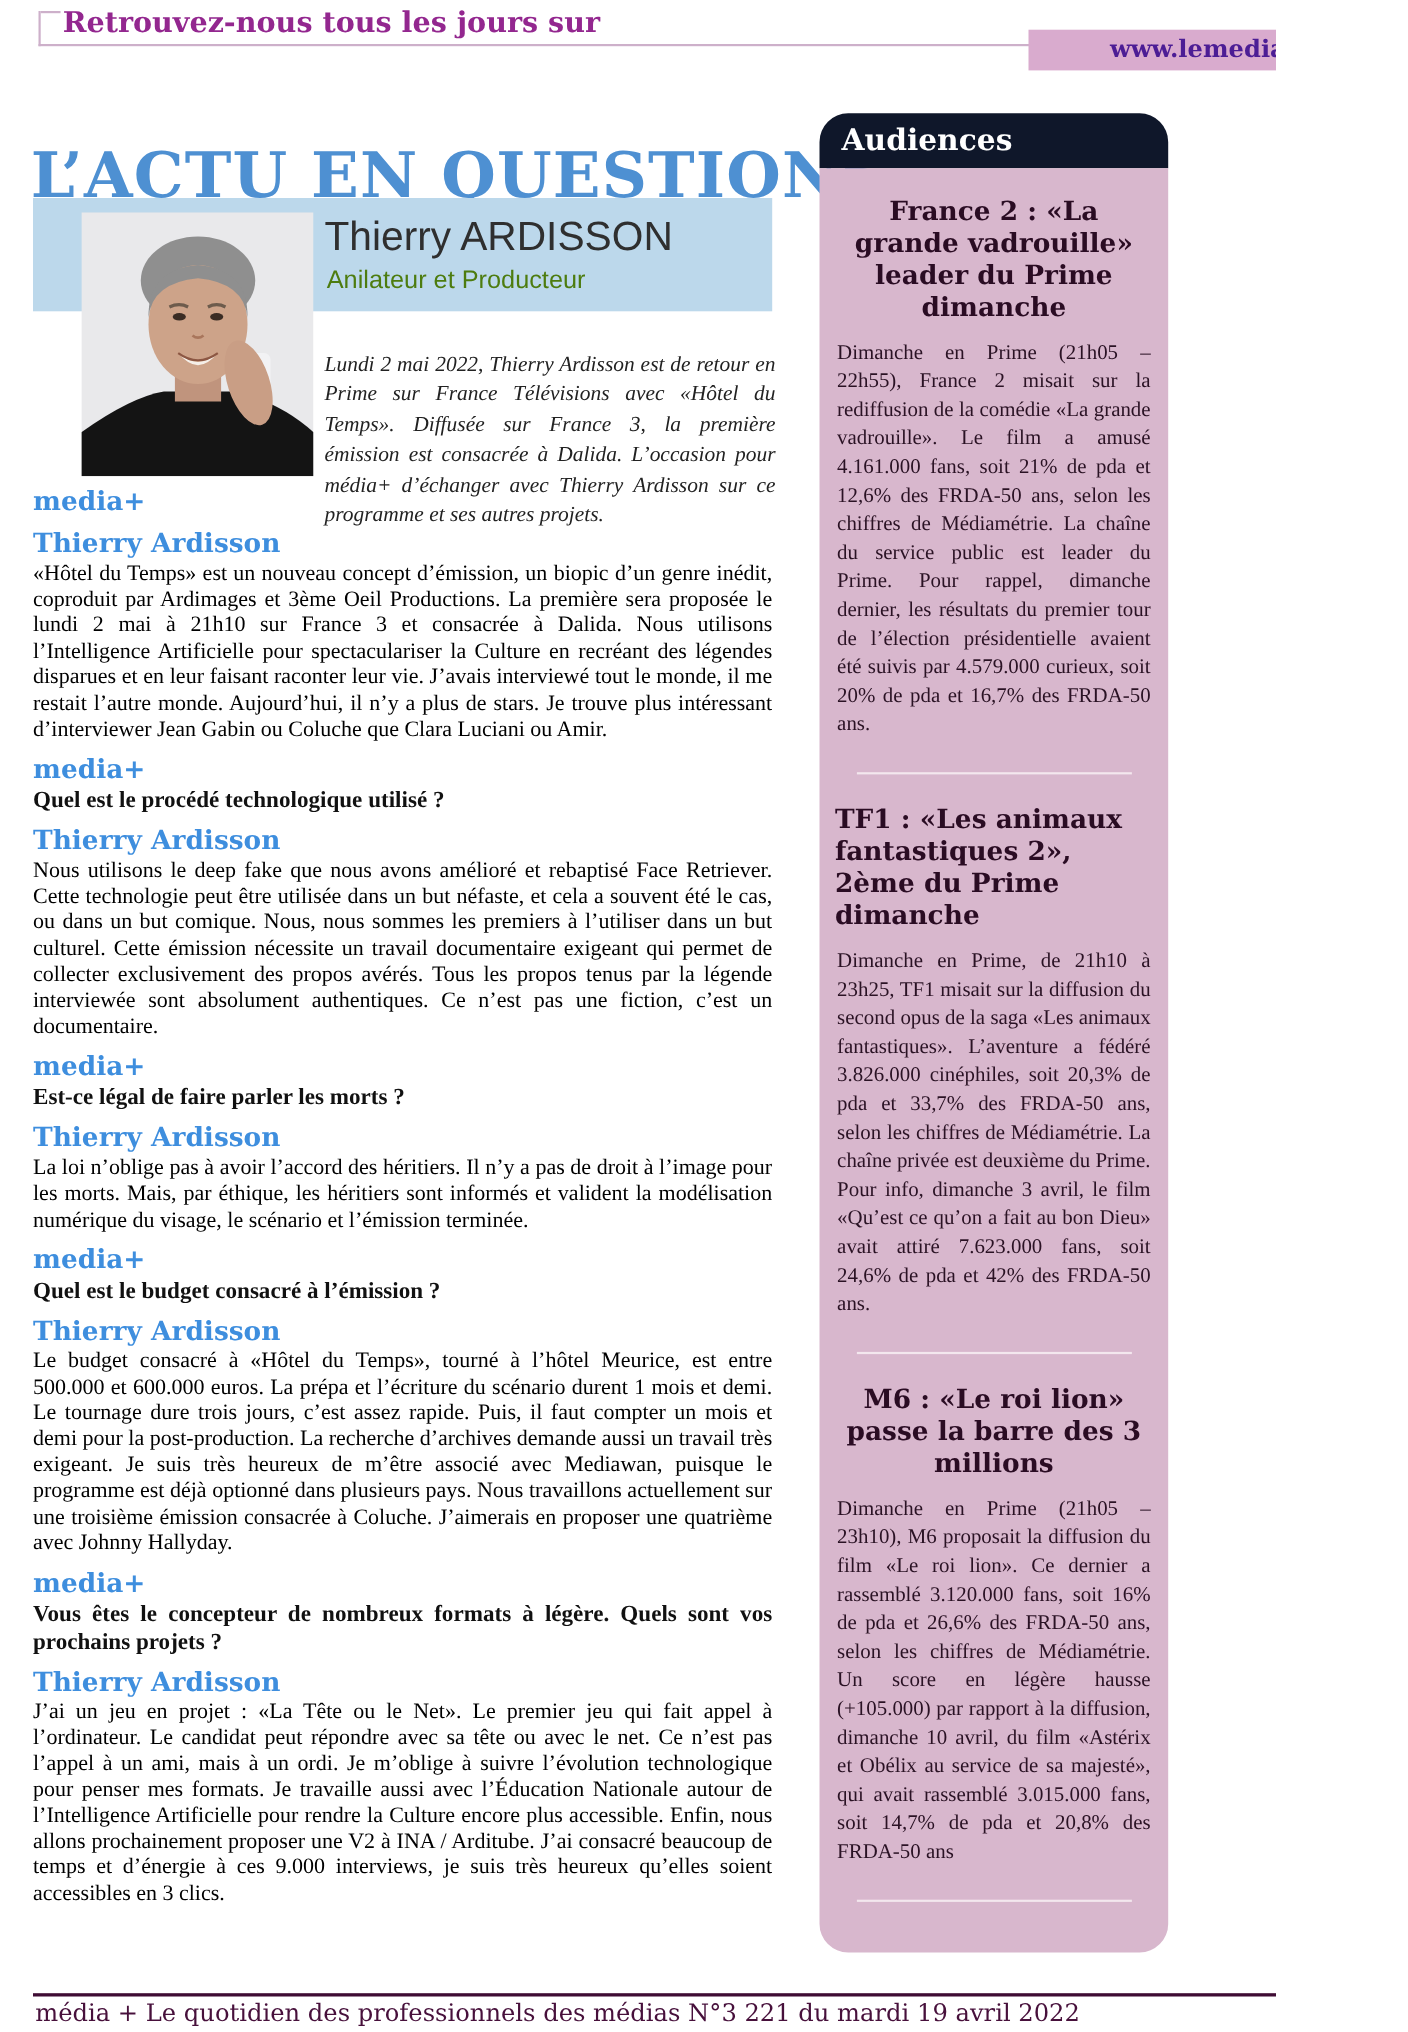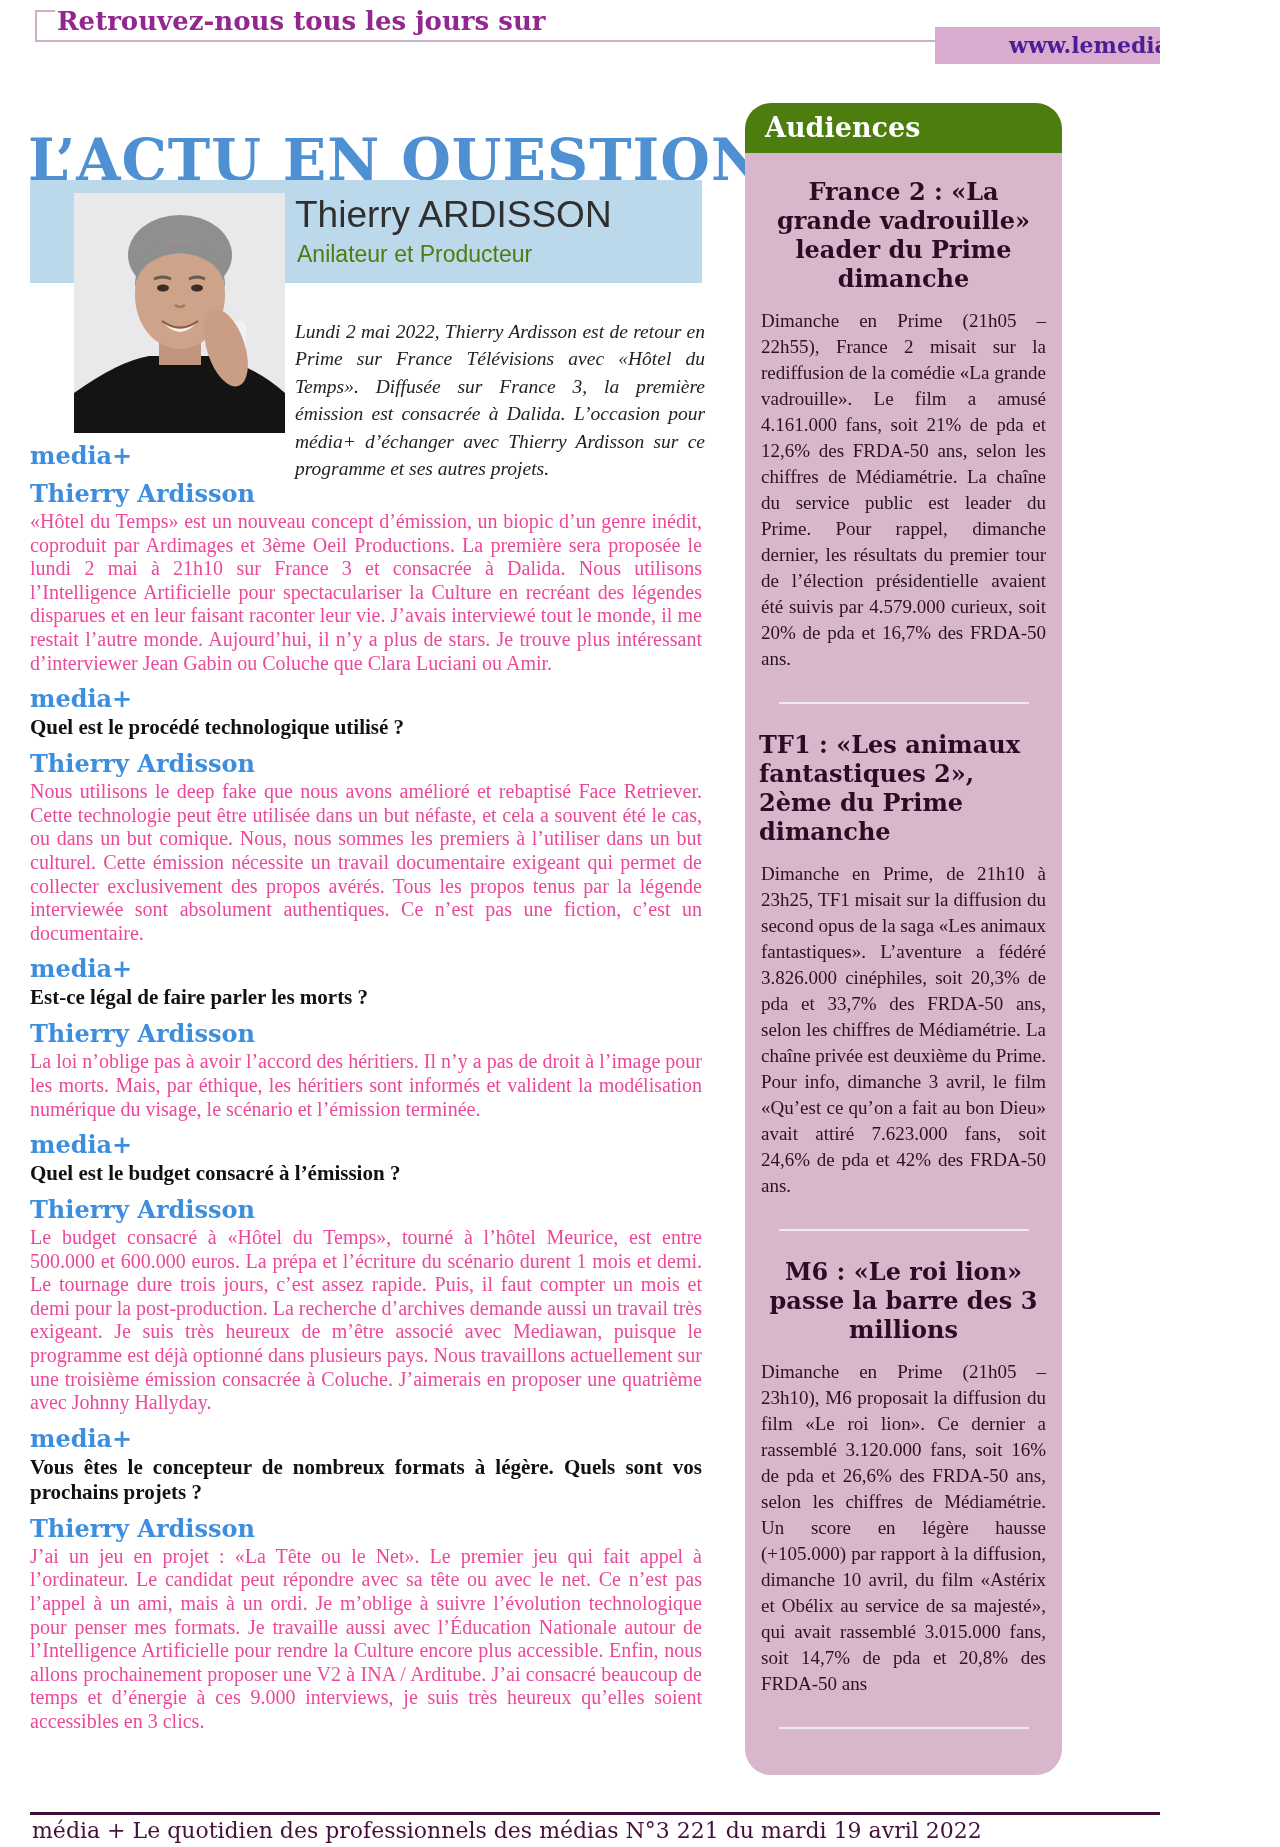--- a/index.html
+++ b/index.html
@@ -28,25 +28,25 @@
     font-size:23px;color:#4d7c0f;}
   .intro{position:absolute;left:295px;top:298px;width:410px;font-style:italic;
     font-size:19.5px;line-height:27.5px;text-align:justify;color:#222;}
 
   
   .left-col{position:absolute;left:30px;top:432px;width:672px;}
   .qa-label{font-family:"DejaVu Serif",serif;font-weight:bold;font-size:24px;
     color:#3e8ede;margin:9px 0 2px;}
   .question{font-family:"Liberation Serif",serif;font-weight:bold;font-size:21px;
     line-height:25px;margin:0 0 1px;text-align:justify;color:#111;}
-  .answer{font-size:20px;line-height:23.6px;text-align:justify;margin:2px 0 0;color:#ec4899;}
+  .answer{font-size:20px;line-height:23.6px;text-align:justify;margin:2px 0 0;color:#000000;}
 
   
   .sidebar{position:absolute;left:745px;top:103px;width:317px;}
-  .sidebar-header{height:50px;background:#4d7c0f;border-radius:26px 26px 0 0;
+  .sidebar-header{height:50px;background:#0f172a;border-radius:26px 26px 0 0;
     font-family:"DejaVu Serif",serif;font-weight:bold;font-size:27px;color:#ffffff;
     line-height:50px;padding-left:20px;box-sizing:border-box;}
   .sidebar-panel{height:1622px;background:#d8b7cd;border-radius:0 0 26px 26px;
     padding:14px 14px 0;box-sizing:border-box;overflow:hidden;}
   .sb-heading{font-family:"DejaVu Serif",serif;font-weight:bold;font-size:24px;
     line-height:29px;color:#2a0c23;margin:26px 0 0;}
   .sb-heading.first{margin-top:10px;}
   .sb-heading.center{text-align:center;}
   .sb-body{font-size:19px;line-height:26px;text-align:justify;color:#2a1224;margin:15px 2px 0;}
   .sb-sep{width:250px;border:none;border-top:2px solid #f3e7ee;margin:30px auto 0;}

